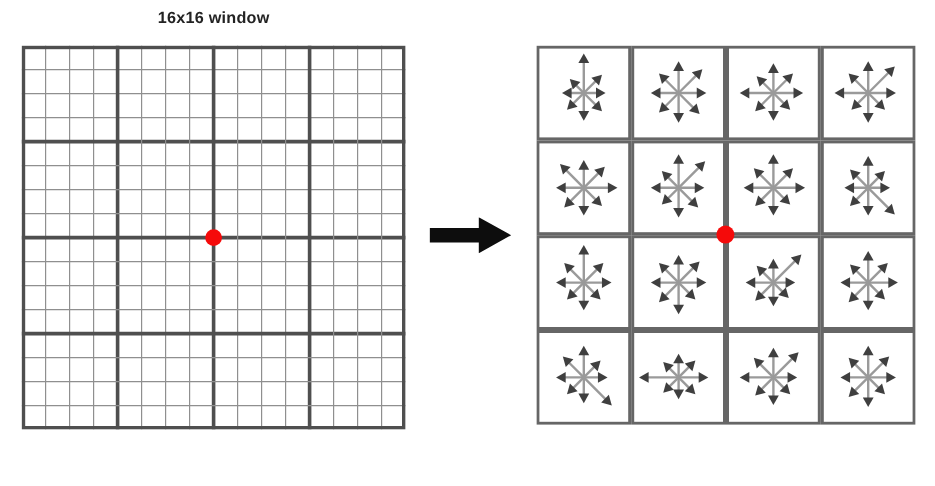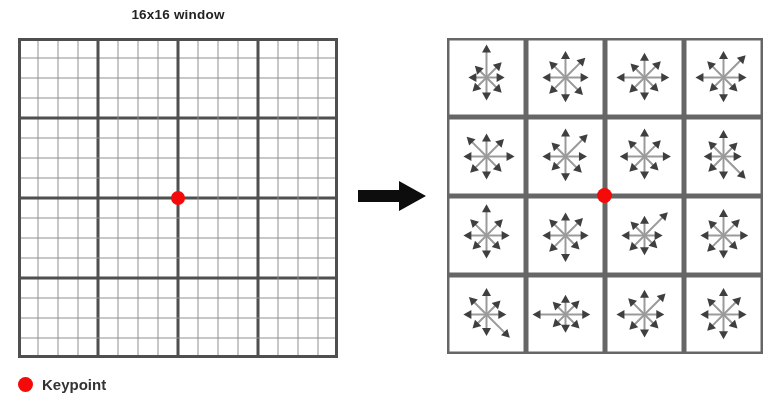--- a/index.html
+++ b/index.html
@@ -337,18 +337,14 @@
       <polygon fill="#3f3f3f" points="260.16583335459075,292.83416664540925 262.6407070887436,283.9953318805774 269.0046681194226,290.3592929112564"></polygon>
       <line x1="276.5" y1="276.5" x2="259.4" y2="276.5" stroke="#9a9a9a" stroke-width="2"></line>
       <polygon fill="#3f3f3f" points="253.4,276.5 261.4,272 261.4,281"></polygon>
       <line x1="276.5" y1="276.5" x2="264.40847404171006" y2="264.40847404171006" stroke="#9a9a9a" stroke-width="2"></line>
       <polygon fill="#3f3f3f" points="260.16583335459075,260.16583335459075 269.0046681194226,262.6407070887436 262.6407070887436,269.0046681194226"></polygon>
     </svg>
 
   <div class="keypoint-dot left-dot" style="background: rgb(245, 10, 10);"></div>
   <div class="keypoint-dot right-dot" style="background: rgb(245, 10, 10);"></div>
 
-  <div class="legend">
-    <span class="keypoint-dot legend-dot" style="background: rgb(245, 10, 10);"></span>
-    <span class="legend-label">Keypoint</span>
-  </div>
 
 </div>
 
 </body></html>

